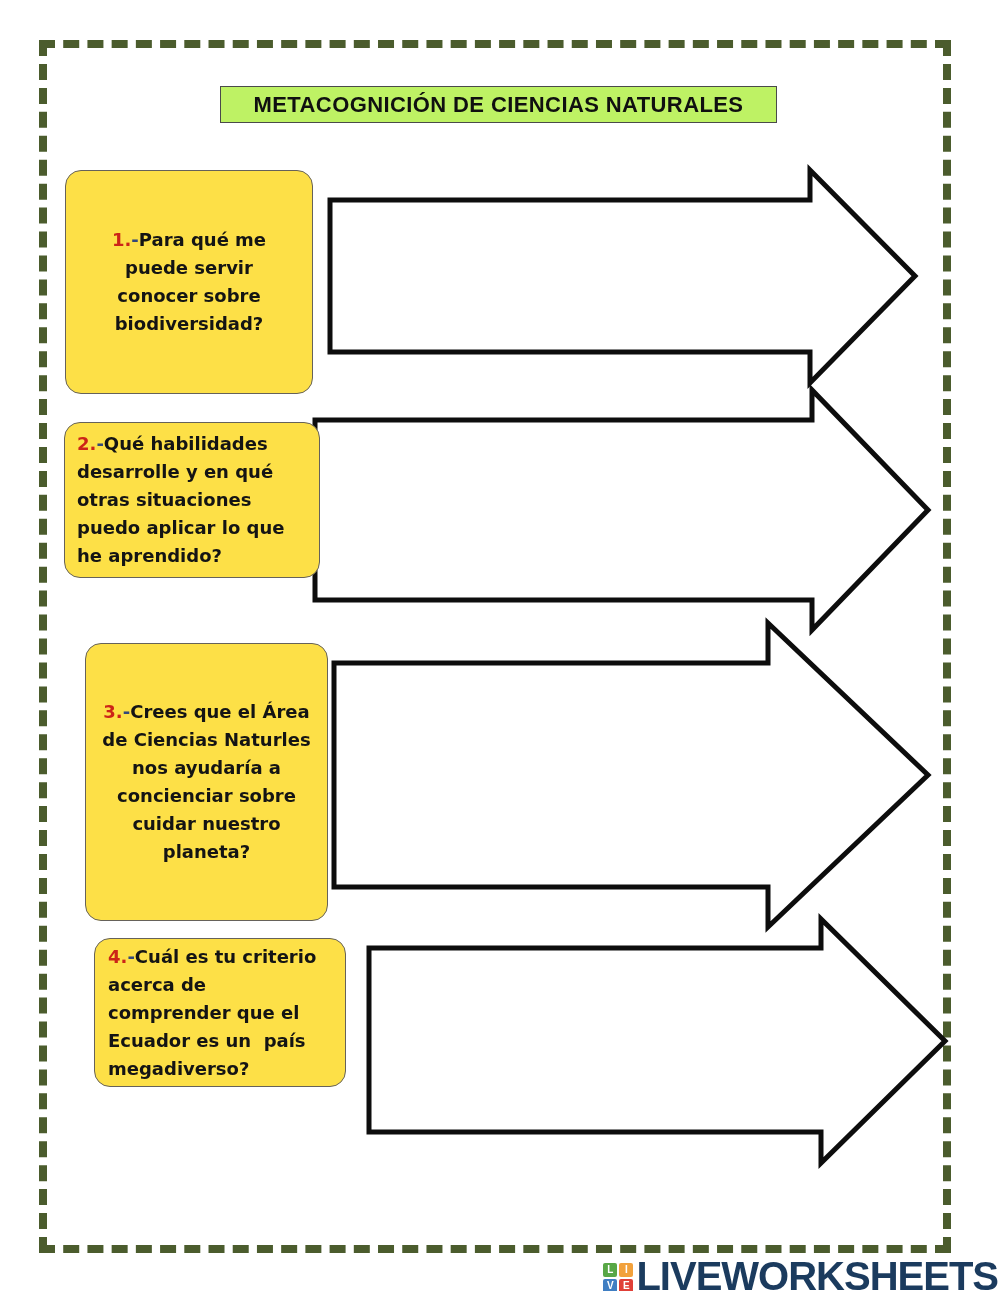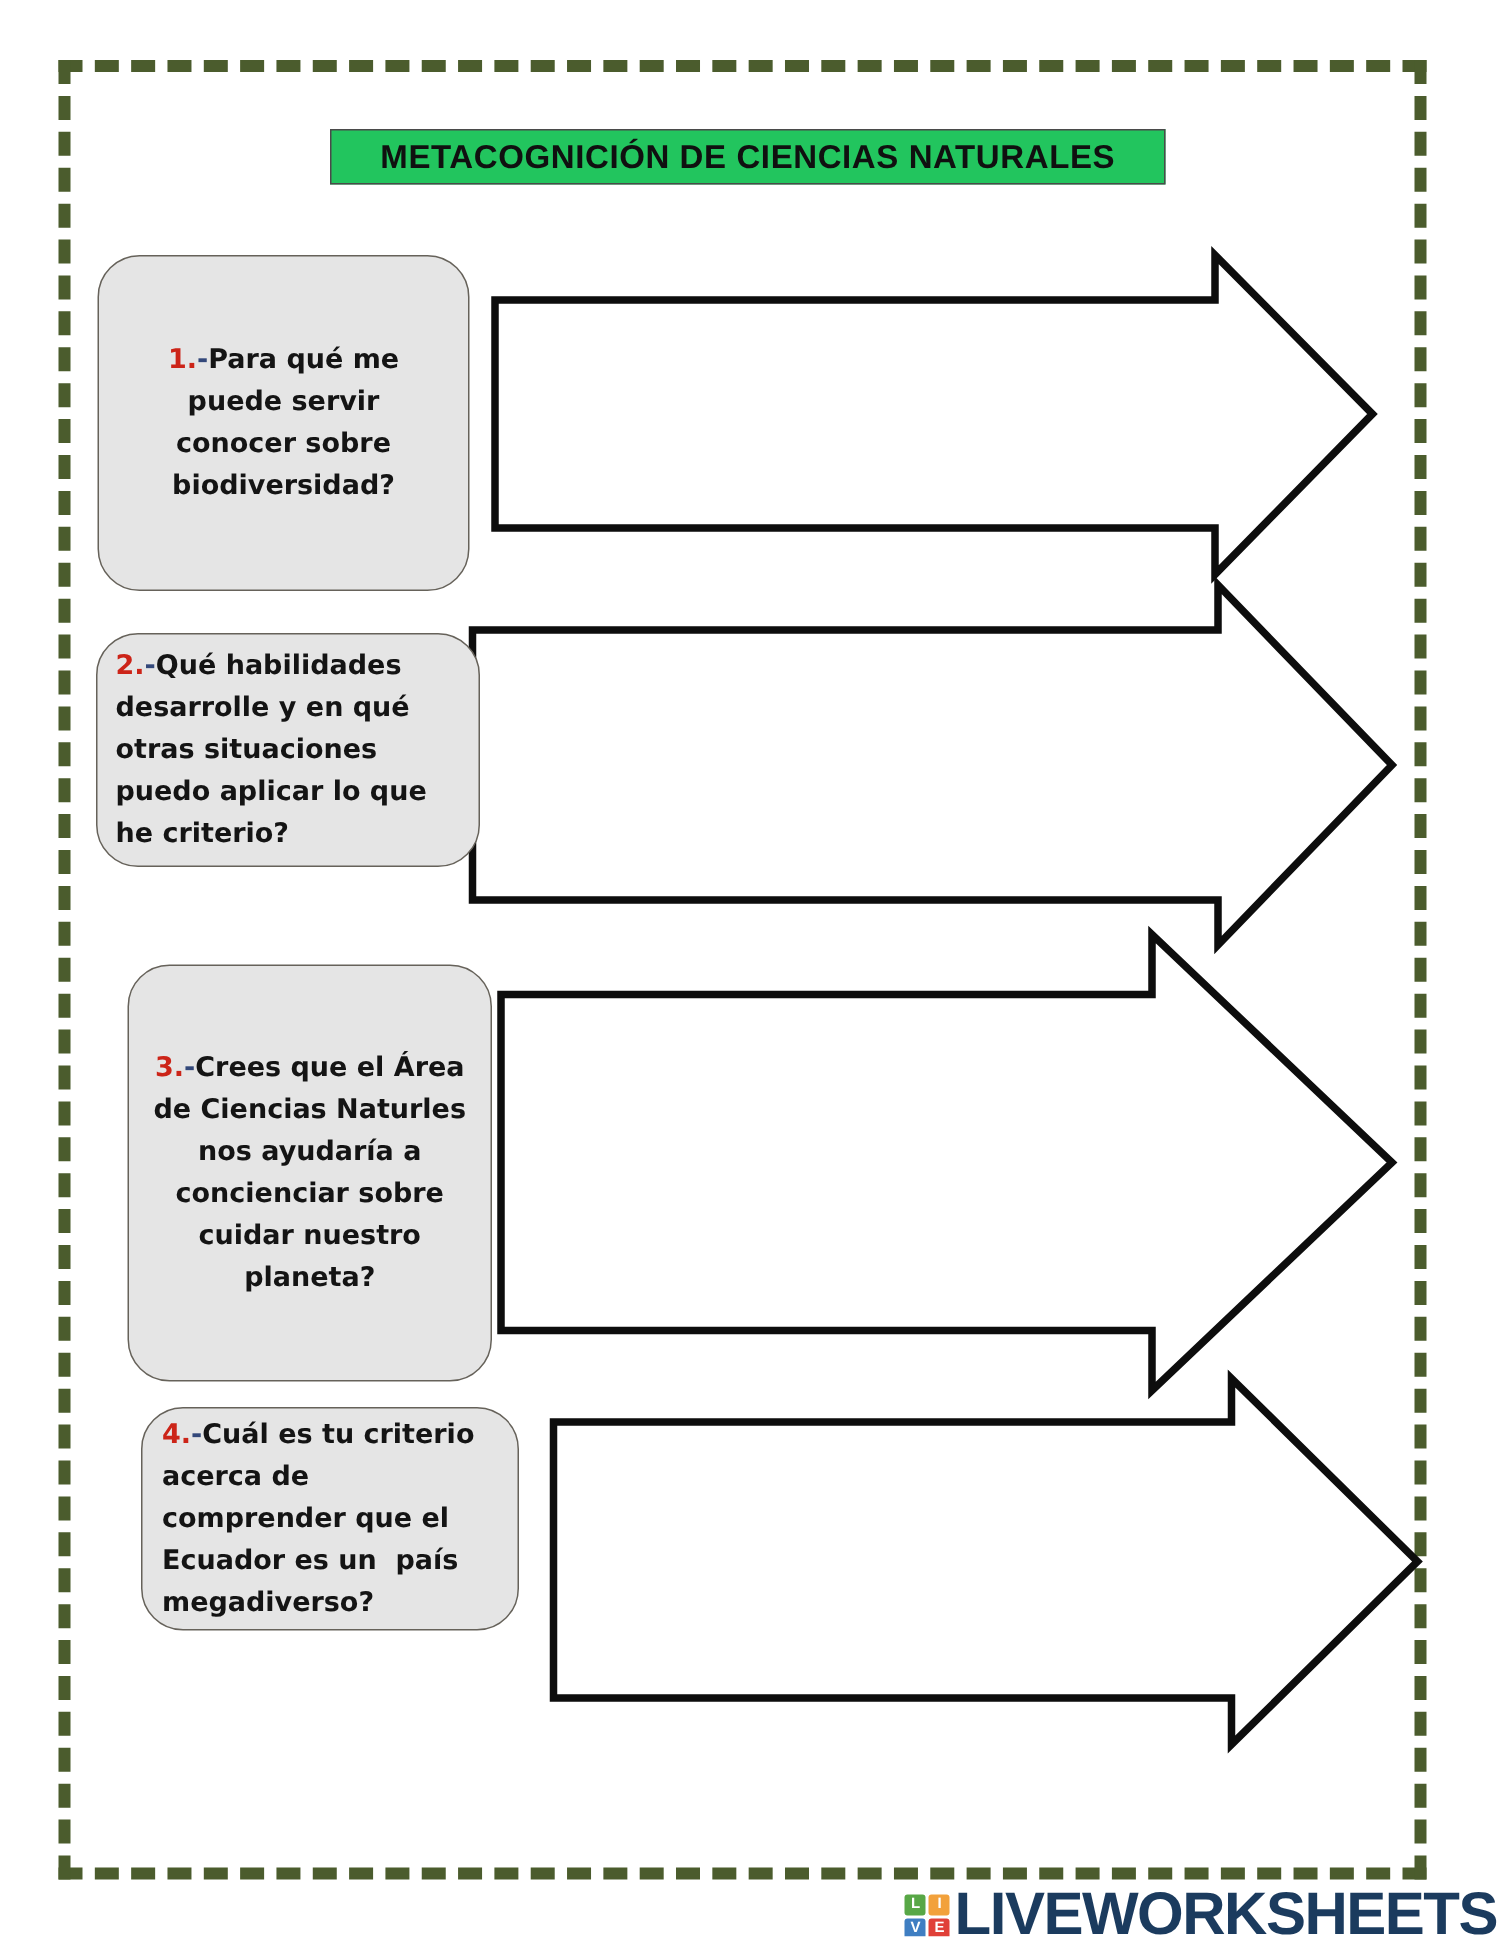--- a/index.html
+++ b/index.html
@@ -11,30 +11,30 @@
 
   
   .border-frame {
     position:absolute; left:39px; top:40px; width:912px; height:1213px;
     border:8px dashed #4b5c2d; box-sizing:border-box;
   }
 
   
   .title-box {
     position:absolute; left:220px; top:86px; width:557px; height:37px;
-    background:#22c55e; border:1px solid #4a4a4a; box-sizing:border-box;
+    background:#bef264; border:1px solid #4a4a4a; box-sizing:border-box;
     display:flex; align-items:center; justify-content:center;
     font-family:"Liberation Sans", sans-serif; font-weight:bold;
     font-size:22px; letter-spacing:0.4px; color:#101010;
   }
 
   
   .qbox {
     position:absolute; z-index:2; box-sizing:border-box;
-    background:#e5e5e5; border:1.6px solid #66625a; border-radius:28px;
+    background:#fde047; border:1.6px solid #66625a; border-radius:16px;
     display:flex; align-items:center; justify-content:center;
     font-weight:bold; font-size:18px; line-height:28px; color:#141414;
   }
   .qbox .qinner { width:100%; }
   .q1 { left:65px;  top:170px; width:248px; height:224px; padding:12px 26px; text-align:center; }
   .q2 { left:64px;  top:422px; width:256px; height:156px; padding:8px 12px;  text-align:left; }
   .q3 { left:85px;  top:643px; width:243px; height:278px; padding:8px 13px; text-align:center; }
   .q4 { left:94px;  top:938px; width:252px; height:149px; padding:10px 13px; text-align:left; }
   .qnum  { color:#cc2418; }
   .qdash { color:#33487a; }
@@ -99,21 +99,21 @@
     </svg>
   </div>
 
   <div class="qbox q1">
     <div class="qinner">
       <span class="qnum">1.</span><span class="qdash">-</span><span class="qtext">Para qué me puede servir conocer sobre biodiversidad?</span>
     </div>
   </div>
   <div class="qbox q2">
     <div class="qinner">
-      <span class="qnum">2.</span><span class="qdash">-</span><span class="qtext">Qué habilidades desarrolle y en qué otras situaciones puedo aplicar lo que he criterio?</span>
+      <span class="qnum">2.</span><span class="qdash">-</span><span class="qtext">Qué habilidades desarrolle y en qué otras situaciones puedo aplicar lo que he aprendido?</span>
     </div>
   </div>
   <div class="qbox q3">
     <div class="qinner">
       <span class="qnum">3.</span><span class="qdash">-</span><span class="qtext">Crees que el Área de Ciencias Naturles nos ayudaría a concienciar sobre cuidar nuestro planeta?</span>
     </div>
   </div>
   <div class="qbox q4">
     <div class="qinner">
       <span class="qnum">4.</span><span class="qdash">-</span><span class="qtext">Cuál es tu criterio acerca de comprender que el Ecuador es un  país megadiverso?</span>

